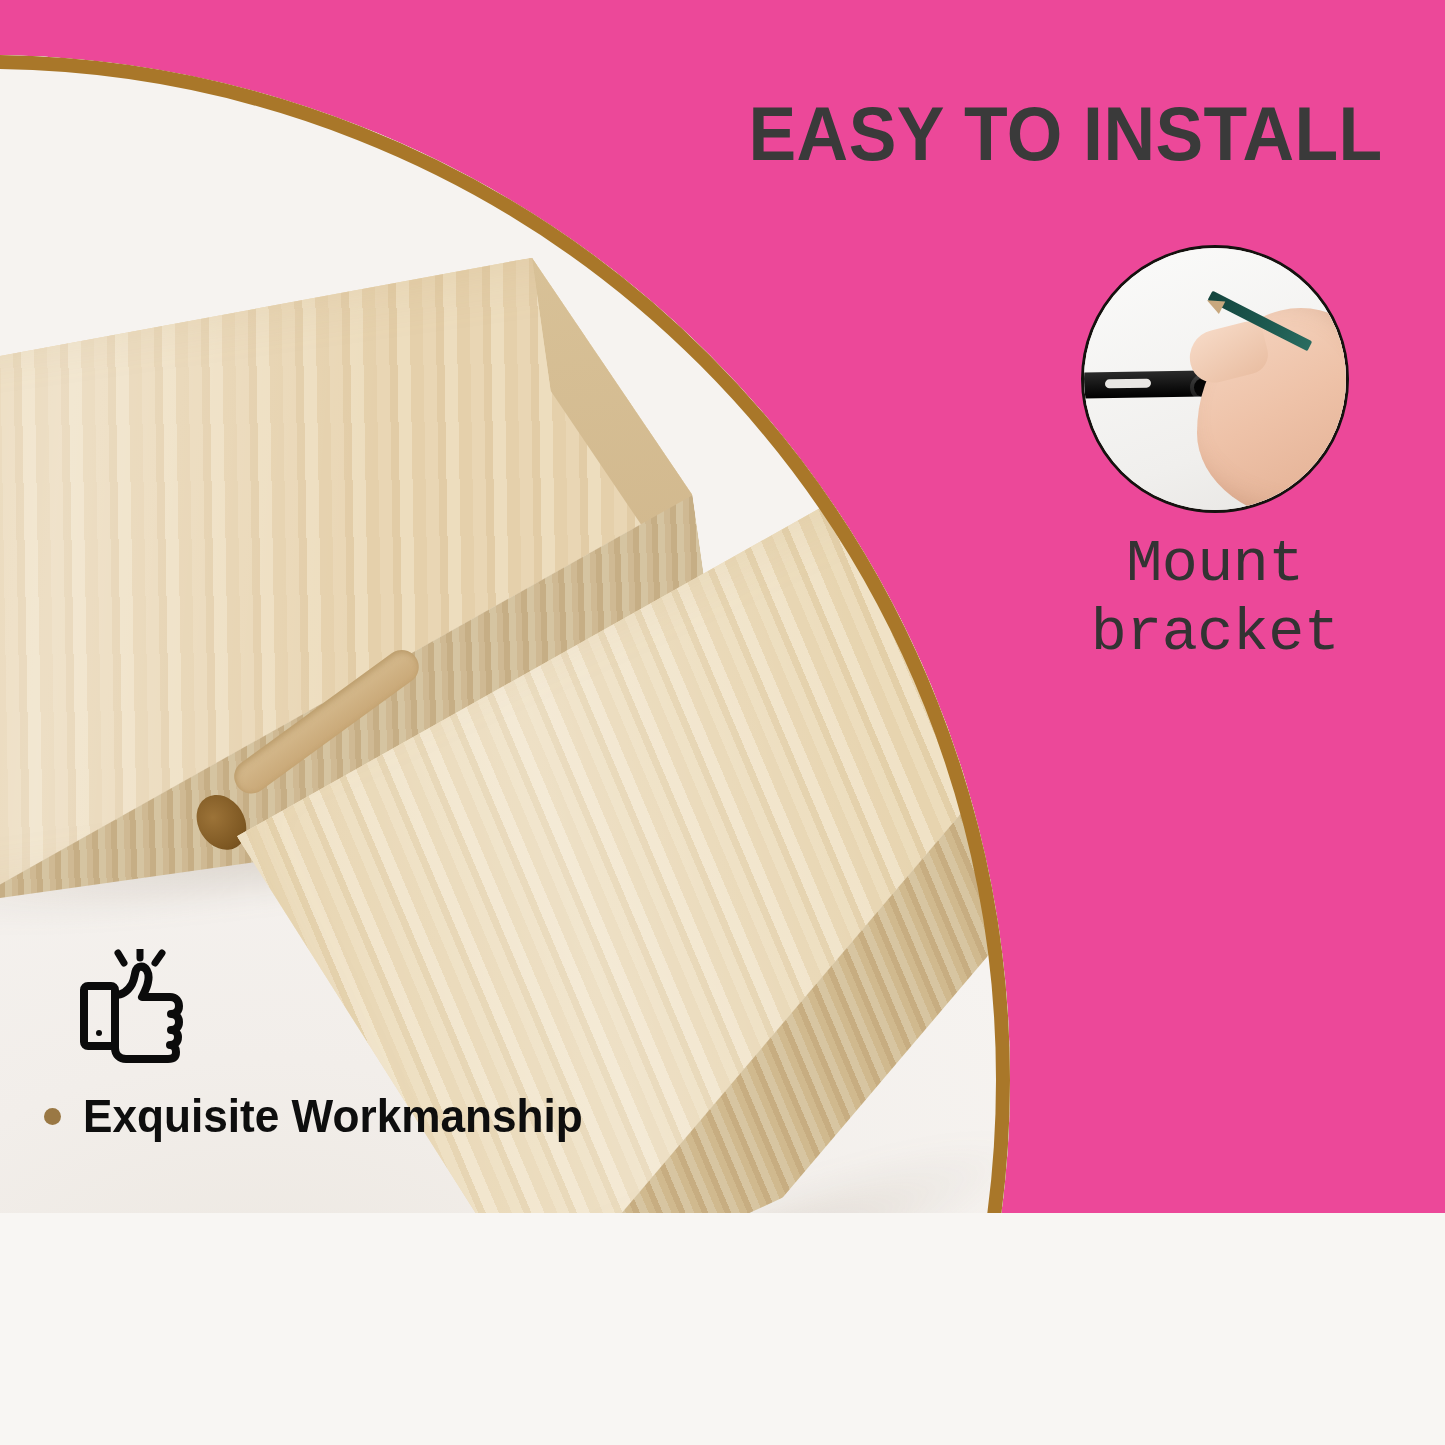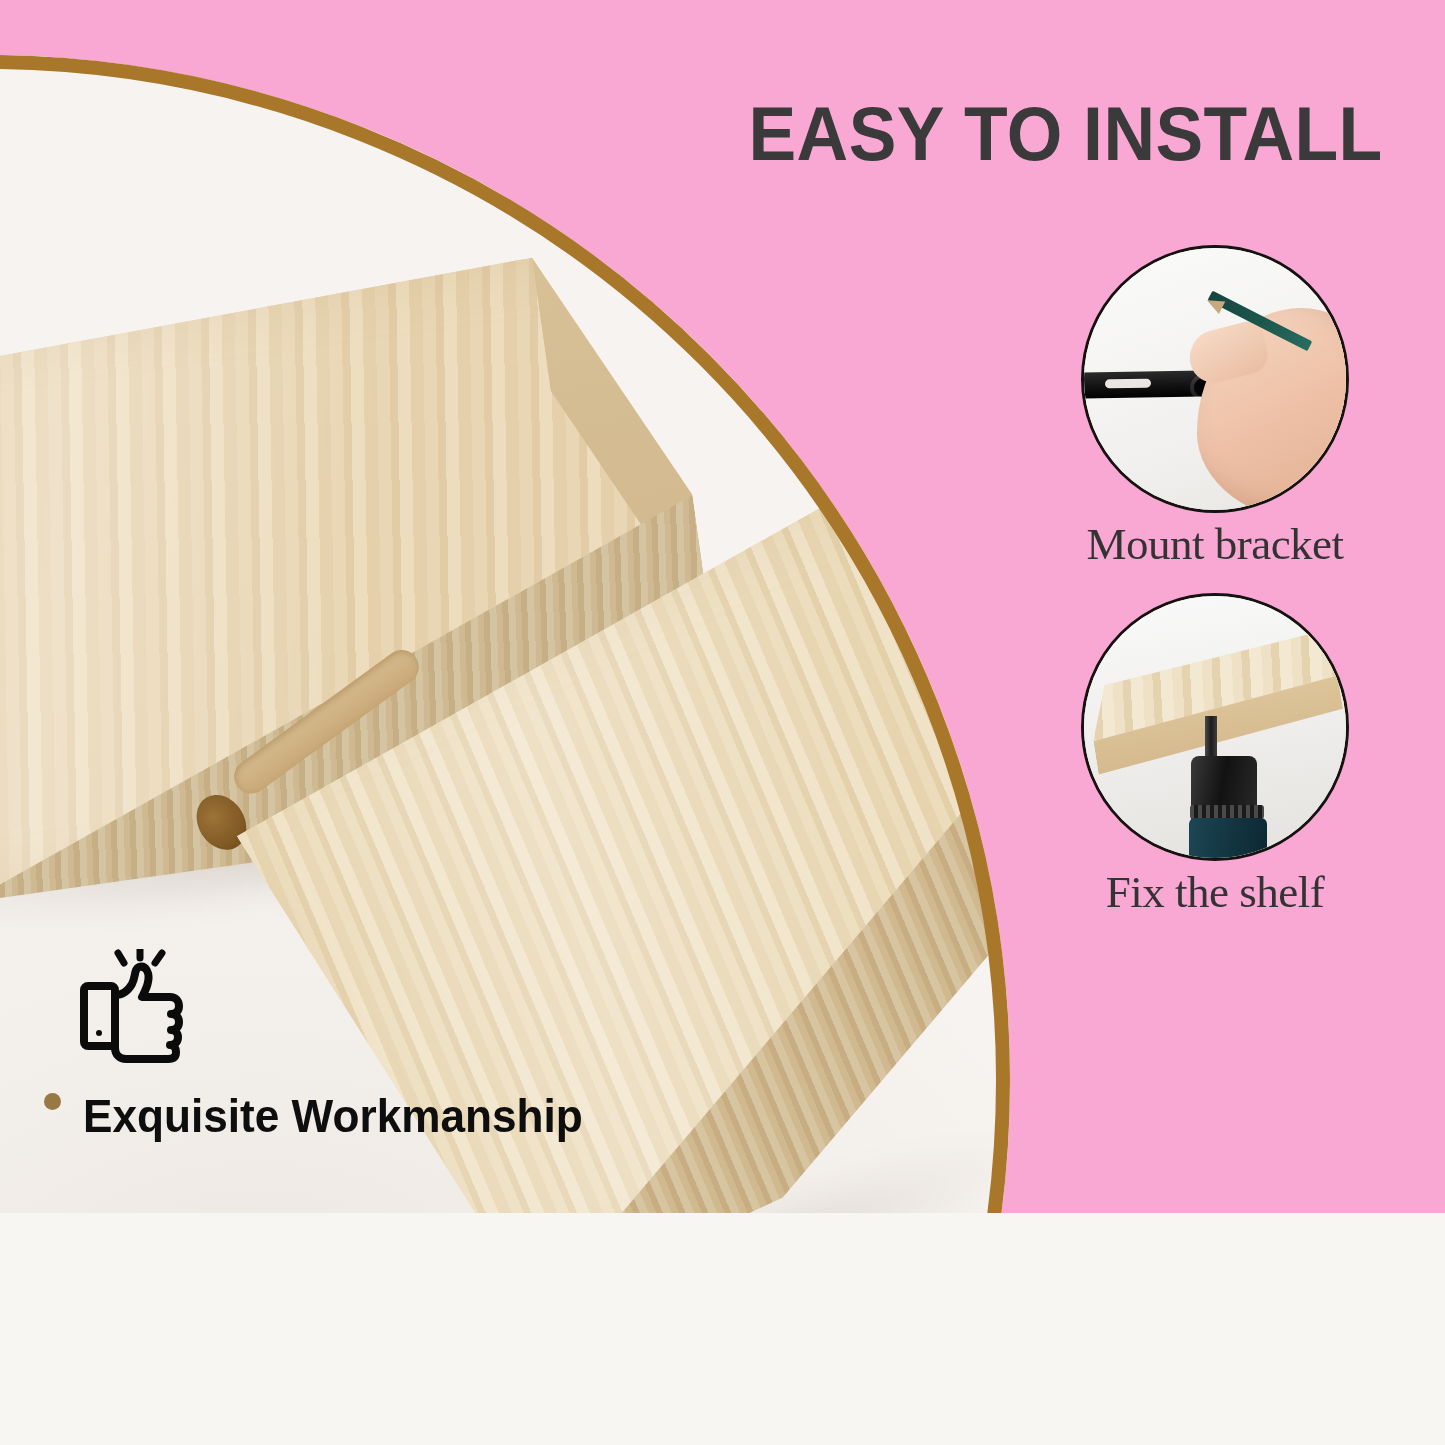--- a/index.html
+++ b/index.html
@@ -7,21 +7,21 @@
     width: 1445px; height: 1445px;
     overflow: hidden;
     background: #f8f6f3;
     font-family: "Liberation Sans", sans-serif;
   }
 
   #page {
     position: relative;
     width: 1445px;
     height: 1213px;
-    background: #f9a8d4;
+    background: #ec4899;
     overflow: hidden;
   }
 
   
   .hero-circle-wrap {
     position: absolute;
     left: -1040px;
     top: 55px;
     width: 2050px;
     height: 2050px;
@@ -192,25 +192,25 @@
     position: relative;
     width: 262px;
     height: 262px;
     margin: 0 auto;
     border-radius: 50%;
     border: 3px solid #15120f;
     overflow: hidden;
     background: #efeeec;
   }
   .step-label {
-    margin-top: 6px;
-    font-size: 45px;
+    margin-top: 17px;
+    font-size: 60px;
     line-height: 1.15;
     color: #333333;
-    font-family: Liberation Serif, serif;
+    font-family: Liberation Mono, monospace;
     font-weight: 400;
     letter-spacing: -0.5px;
   }
 
   
   .s1-wall { position:absolute; inset:0; background: linear-gradient(160deg,#fbfbfa 0%,#f0efed 70%,#e7e5e2 100%); }
   .s1-bracket {
     position:absolute; left:0; top:47%;
     width: 68%; height: 26px;
     background: linear-gradient(180deg,#2b2b2b 0%,#101010 60%,#000 100%);
@@ -357,20 +357,21 @@
     bottom: 40px;
     width: 780px;
   }
   .thumb-icon {
     margin-left: 34px;
     margin-bottom: 22px;
   }
   .feature-list { list-style: none; margin: 0; padding: 0; }
   .feature-item {
     display: flex;
+    align-items: center;
     margin-bottom: 34px;
     white-space: nowrap;
   }
   .feature-dot {
     width: 17px; height: 17px;
     border-radius: 50%;
     background: #9a7844;
     margin-right: 22px;
     flex: 0 0 auto;
   }
@@ -422,34 +423,20 @@
         <div class="s1-hole"></div>
         <div class="s1-hand"></div>
         <div class="s1-thumb"></div>
         <div class="s1-pencil"></div>
         <div class="s1-tip"></div>
       </div>
       <div class="step-label">Mount bracket</div>
     </div>
 
 
-    <div class="step">
-      <div class="step-circle">
-        <div class="s3-wall"></div>
-        <div class="s3-shelf">
-          <div class="top"></div>
-          <div class="under"></div>
-        </div>
-        <div class="s3-screw"></div>
-        <div class="s3-drill-chuck"></div>
-        <div class="s3-collar"></div>
-        <div class="s3-drill-body"></div>
-      </div>
-      <div class="step-label">Fix the shelf</div>
-    </div>
 
   </div>
 
   <div class="features">
 
     <div class="thumb-icon">
       <svg width="110" height="118" viewBox="0 0 110 118" fill="none" xmlns="http://www.w3.org/2000/svg">
 
         <line x1="46" y1="14" x2="40" y2="4" stroke="#0b0b0b" stroke-width="7" stroke-linecap="round"></line>
         <line x1="62" y1="9" x2="62" y2="0" stroke="#0b0b0b" stroke-width="7" stroke-linecap="round"></line>

